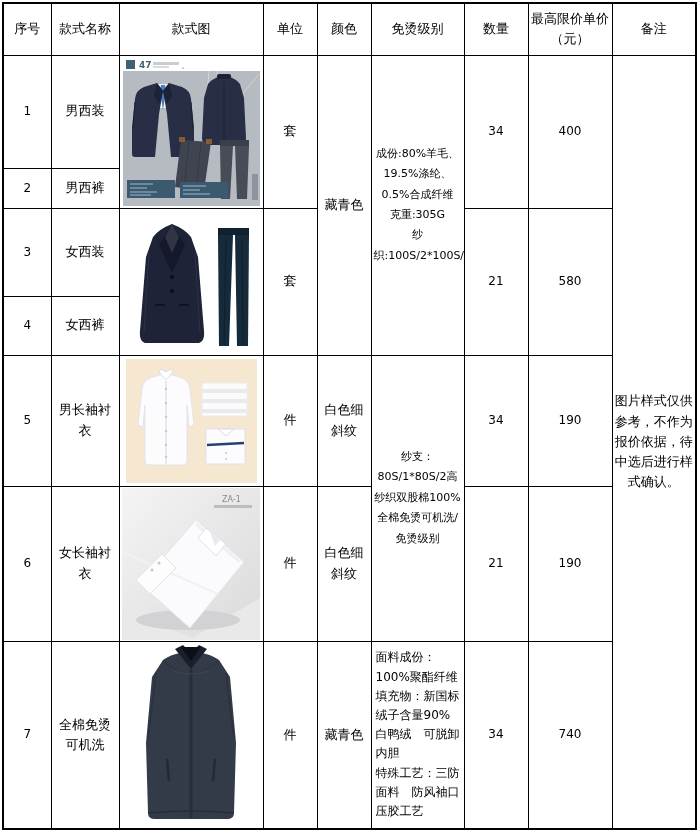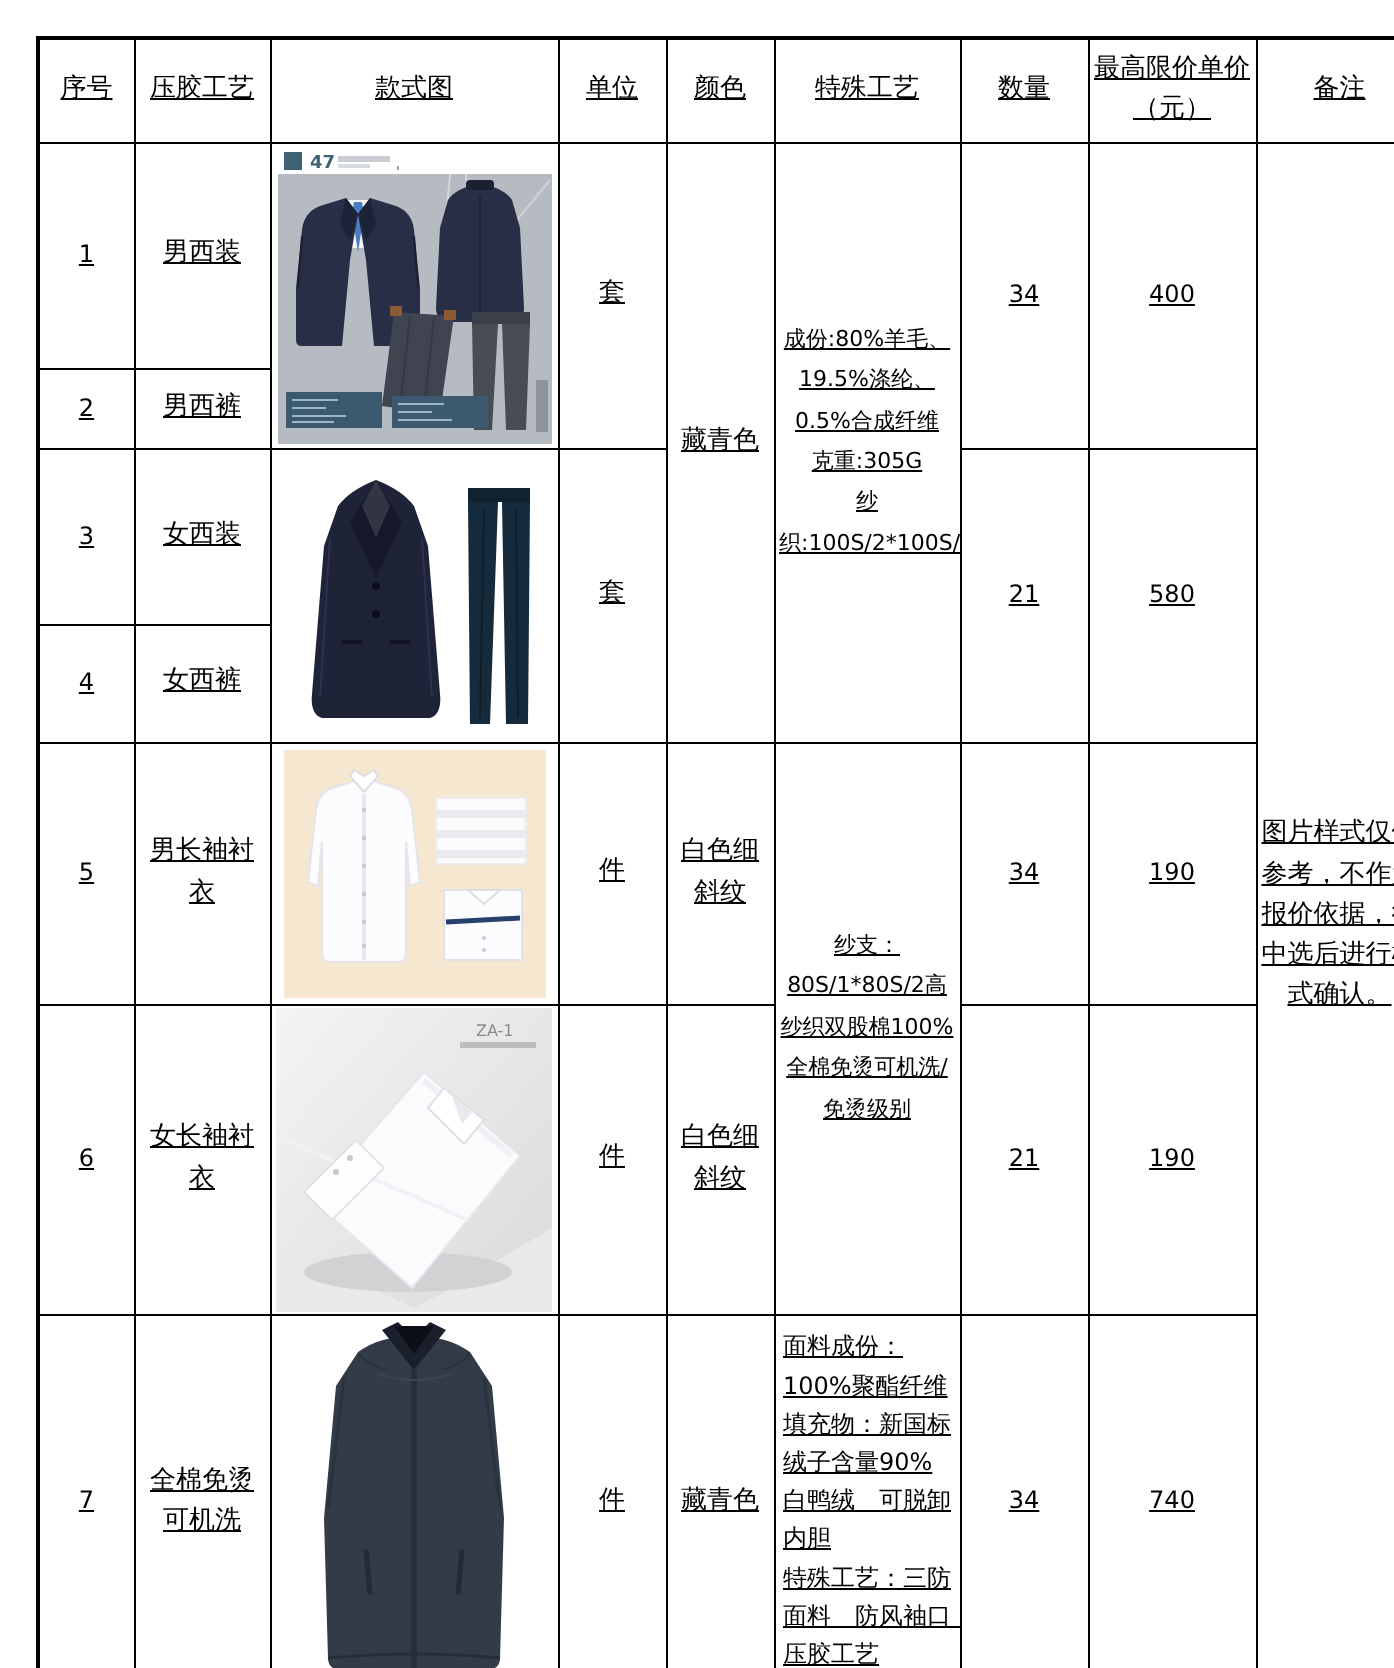--- a/index.html
+++ b/index.html
@@ -1,17 +1,17 @@
 <!DOCTYPE html>
 <html><head>
 <meta charset="utf-8">
 <style>
   html,body{margin:0;padding:0;background:#fff;}
   body{font-family:"DejaVu Sans",sans-serif;color:#000;}
-  .sheet{width:697px;height:834px;background:#fff;box-sizing:border-box;padding:18px;text-decoration:underline;}
+  .sheet{width:697px;height:834px;background:#fff;box-sizing:border-box;padding:2px;}
   table.uniform{border-collapse:collapse;table-layout:fixed;width:693px;}
   th,td{border:1px solid #000;text-align:center;vertical-align:middle;
         font-size:13px;line-height:1.55;padding:1px 2px;overflow:hidden;
         font-weight:normal;box-sizing:border-box;}
   table.uniform{border:2px solid #000;}
   th{font-size:13px;}
   td.num{font-size:12px;}
   td.fabric{font-size:11px;line-height:1.85;white-space:pre-line;}
   td.fabric-left{text-align:left;padding-left:4px;white-space:pre-line;font-size:12px;line-height:1.6;}
   td.imgcell{padding:0;}
@@ -32,25 +32,25 @@
         <col style="width:54px">
         <col style="width:93px">
     <col style="width:64px">
         <col style="width:84px">
         <col style="width:84px">
   </colgroup>
 
   <tbody>
         <tr style="height:52px">
     <th>序号</th>
-    <th>压胶工艺</th>
+    <th>款式名称</th>
     <th>款式图</th>
     <th>单位</th>
     <th>颜色</th>
-    <th>特殊工艺</th>
+    <th>免烫级别</th>
     <th>数量</th>
     <th>最高限价单价（元）</th>
     <th>备注</th>
   </tr>
 
   <tr style="height:113px">
     <td class="num">1</td>
     <td>男西装</td>
     <td class="imgcell" rowspan="2">
       <div class="imgwrap">

